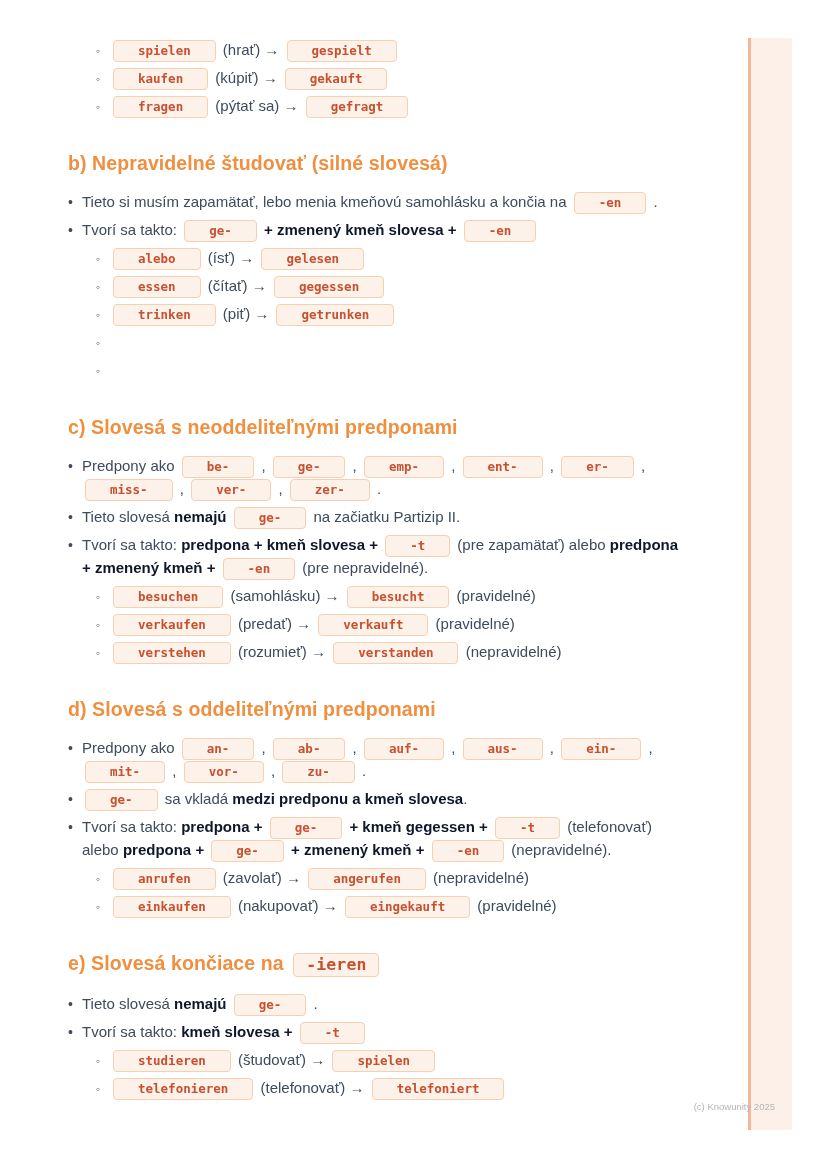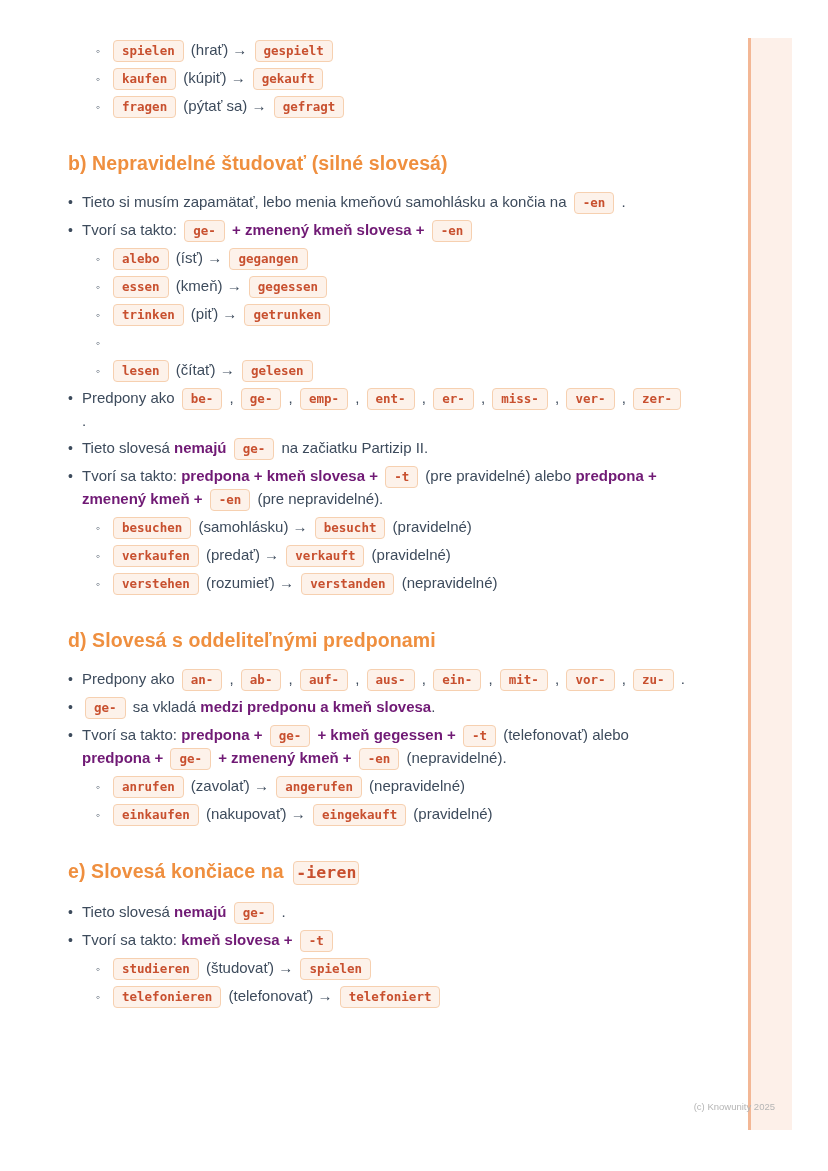--- a/index.html
+++ b/index.html
@@ -31,21 +31,21 @@
 
   h2.sec-heading {
     color: #ef8f3f;
     font-size: 19.5px;
     font-weight: bold;
     margin: 34px 0 16px 0;
     letter-spacing: 0.1px;
   }
   h2.sec-heading .tag {
     font-size: 16.5px;
-    padding: 3px 2px;
+    padding: 3px 12px;
     margin: 0 4px;
   }
 
   ul.blocks { list-style: none; }
 
   .li {
     display: flex;
     align-items: flex-start;
     margin: 5px 0;
     line-height: 22px;
@@ -61,28 +61,28 @@
   .li .li-body { max-width: 608px; }
 
   .tag {
     font-family: "DejaVu Sans Mono", monospace;
     font-size: 12.5px;
     font-weight: bold;
     color: #c8502f;
     background: #fdf2ea;
     border: 1px solid #f6d0b0;
     border-radius: 4px;
-    padding: 2px 8px;
+    padding: 2px 24px;
     margin: 0 3px;
     white-space: nowrap;
     display: inline-block;
     line-height: 16px;
   }
 
-  strong { color: #701a75; }
+  strong { color: #0f172a; }
   .arrow { color: #3d4b5c; }
 
   .footer {
     position: absolute;
     top: 1101px;
     right: 53px;
     z-index: 3;
     font-size: 9.5px;
     color: #b5b5b5;
   }
@@ -112,50 +112,50 @@
         <li class="li lvl1">
           <span class="marker">•</span>
           <div class="li-body"><span>Tieto si musím zapamätať, lebo menia kmeňovú samohlásku a končia na </span><span class="tag">-en</span><span> .</span></div>
         </li>
         <li class="li lvl1">
           <span class="marker">•</span>
           <div class="li-body"><span>Tvorí sa takto: </span><span class="tag">ge-</span><strong> + zmenený kmeň slovesa + </strong><span class="tag">-en</span></div>
         </li>
         <li class="li lvl2">
           <span class="marker">◦</span>
-          <div class="li-body"><span class="tag">alebo</span><span> (ísť) </span><span class="arrow">→</span><span> </span><span class="tag">gegangen</span></div>
-        </li>
-        <li class="li lvl2">
-          <span class="marker">◦</span>
-          <div class="li-body"><span class="tag">essen</span><span> (kmeň) </span><span class="arrow">→</span><span> </span><span class="tag">gegessen</span></div>
+          <div class="li-body"><span class="tag">alebo</span><span> (ísť) </span><span class="arrow">→</span><span> </span><span class="tag">gelesen</span></div>
+        </li>
+        <li class="li lvl2">
+          <span class="marker">◦</span>
+          <div class="li-body"><span class="tag">essen</span><span> (čítať) </span><span class="arrow">→</span><span> </span><span class="tag">gegessen</span></div>
         </li>
         <li class="li lvl2">
           <span class="marker">◦</span>
           <div class="li-body"><span class="tag">trinken</span><span> (piť) </span><span class="arrow">→</span><span> </span><span class="tag">getrunken</span></div>
         </li>
         <li class="li lvl2">
           <span class="marker">◦</span>
         </li>
         <li class="li lvl2">
           <span class="marker">◦</span>
-          <div class="li-body"><span class="tag">lesen</span><span> (čítať) </span><span class="arrow">→</span><span> </span><span class="tag">gelesen</span></div>
-        </li>
-      </ul>
+        </li>
+      </ul>
+      <h2 class="sec-heading"><span>c) Slovesá s neoddeliteľnými predponami</span></h2>
       <ul class="blocks">
         <li class="li lvl1">
           <span class="marker">•</span>
           <div class="li-body"><span>Predpony ako </span><span class="tag">be-</span><span> , </span><span class="tag">ge-</span><span> , </span><span class="tag">emp-</span><span> , </span><span class="tag">ent-</span><span> , </span><span class="tag">er-</span><span> , </span><span class="tag">miss-</span><span> , </span><span class="tag">ver-</span><span> , </span><span class="tag">zer-</span><span> .</span></div>
         </li>
         <li class="li lvl1">
           <span class="marker">•</span>
           <div class="li-body"><span>Tieto slovesá </span><strong>nemajú</strong><span> </span><span class="tag">ge-</span><span> na začiatku Partizip II.</span></div>
         </li>
         <li class="li lvl1">
           <span class="marker">•</span>
-          <div class="li-body"><span>Tvorí sa takto: </span><strong>predpona + kmeň slovesa + </strong><span class="tag">-t</span><span> (pre pravidelné) alebo </span><strong>predpona + zmenený kmeň + </strong><span class="tag">-en</span><span> (pre nepravidelné).</span></div>
+          <div class="li-body"><span>Tvorí sa takto: </span><strong>predpona + kmeň slovesa + </strong><span class="tag">-t</span><span> (pre zapamätať) alebo </span><strong>predpona + zmenený kmeň + </strong><span class="tag">-en</span><span> (pre nepravidelné).</span></div>
         </li>
         <li class="li lvl2">
           <span class="marker">◦</span>
           <div class="li-body"><span class="tag">besuchen</span><span> (samohlásku) </span><span class="arrow">→</span><span> </span><span class="tag">besucht</span><span> (pravidelné)</span></div>
         </li>
         <li class="li lvl2">
           <span class="marker">◦</span>
           <div class="li-body"><span class="tag">verkaufen</span><span> (predať) </span><span class="arrow">→</span><span> </span><span class="tag">verkauft</span><span> (pravidelné)</span></div>
         </li>
         <li class="li lvl2">

